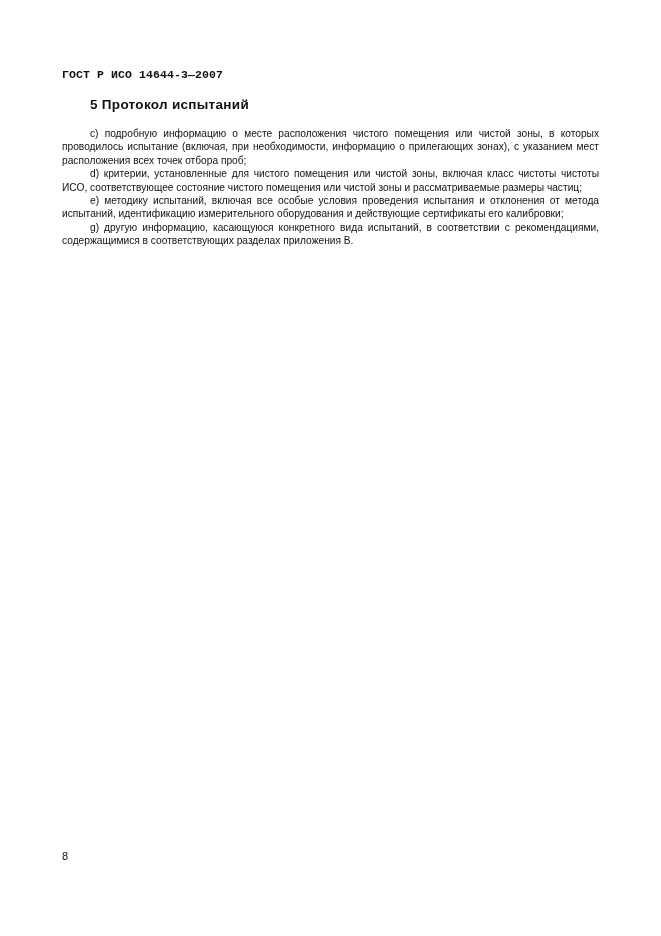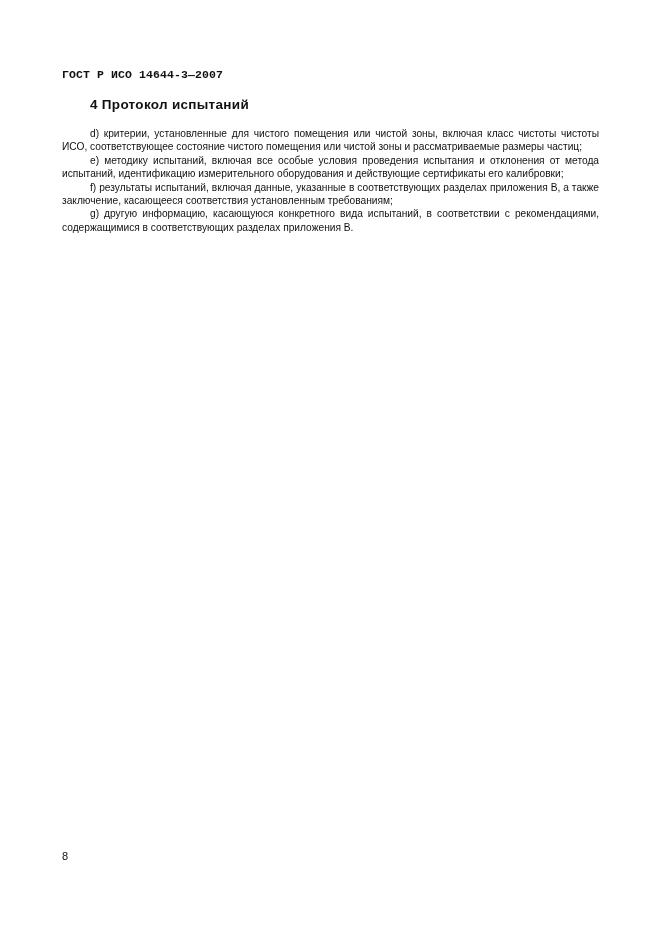--- a/index.html
+++ b/index.html
@@ -8,22 +8,22 @@
   .header { position: absolute; left: 62px; top: 68px; font-size: 11.5px; font-weight: bold; letter-spacing: 0.1px; font-family: Liberation Mono, monospace; }
   .section-title { position: absolute; left: 90px; top: 97px; font-size: 13.5px; font-weight: bold; letter-spacing: 0.3px; }
   .body { position: absolute; left: 62px; top: 127px; width: 537px; font-size: 10.2px; line-height: 13.4px; }
   .body p { margin: 0; text-indent: 28px; text-align: justify; text-align-last: left; }
   .page-number { position: absolute; left: 62px; top: 850px; font-size: 11px; }
 </style>
 </head>
 <body>
 
 <div class="header">ГОСТ Р ИСО 14644-3—2007</div>
-<div class="section-title">4 Протокол испытаний</div>
+<div class="section-title">5 Протокол испытаний</div>
 
 <div class="body">
+  <p>c) подробную информацию о месте расположения чистого помещения или чистой зоны, в которых проводилось испытание (включая, при необходимости, информацию о прилегающих зонах), с указанием мест расположения всех точек отбора проб;</p>
   <p>d) критерии, установленные для чистого помещения или чистой зоны, включая класс чистоты чистоты ИСО, соответствующее состояние чистого помещения или чистой зоны и рассматриваемые размеры частиц;</p>
   <p>e) методику испытаний, включая все особые условия проведения испытания и отклонения от метода испытаний, идентификацию измерительного оборудования и действующие сертификаты его калибровки;</p>
-  <p>f) результаты испытаний, включая данные, указанные в соответствующих разделах приложения В, а также заключение, касающееся соответствия установленным требованиям;</p>
   <p>g) другую информацию, касающуюся конкретного вида испытаний, в соответствии с рекомендациями, содержащимися в соответствующих разделах приложения В.</p>
 </div>
 
 <div class="page-number">8</div>
 
 </body></html>

